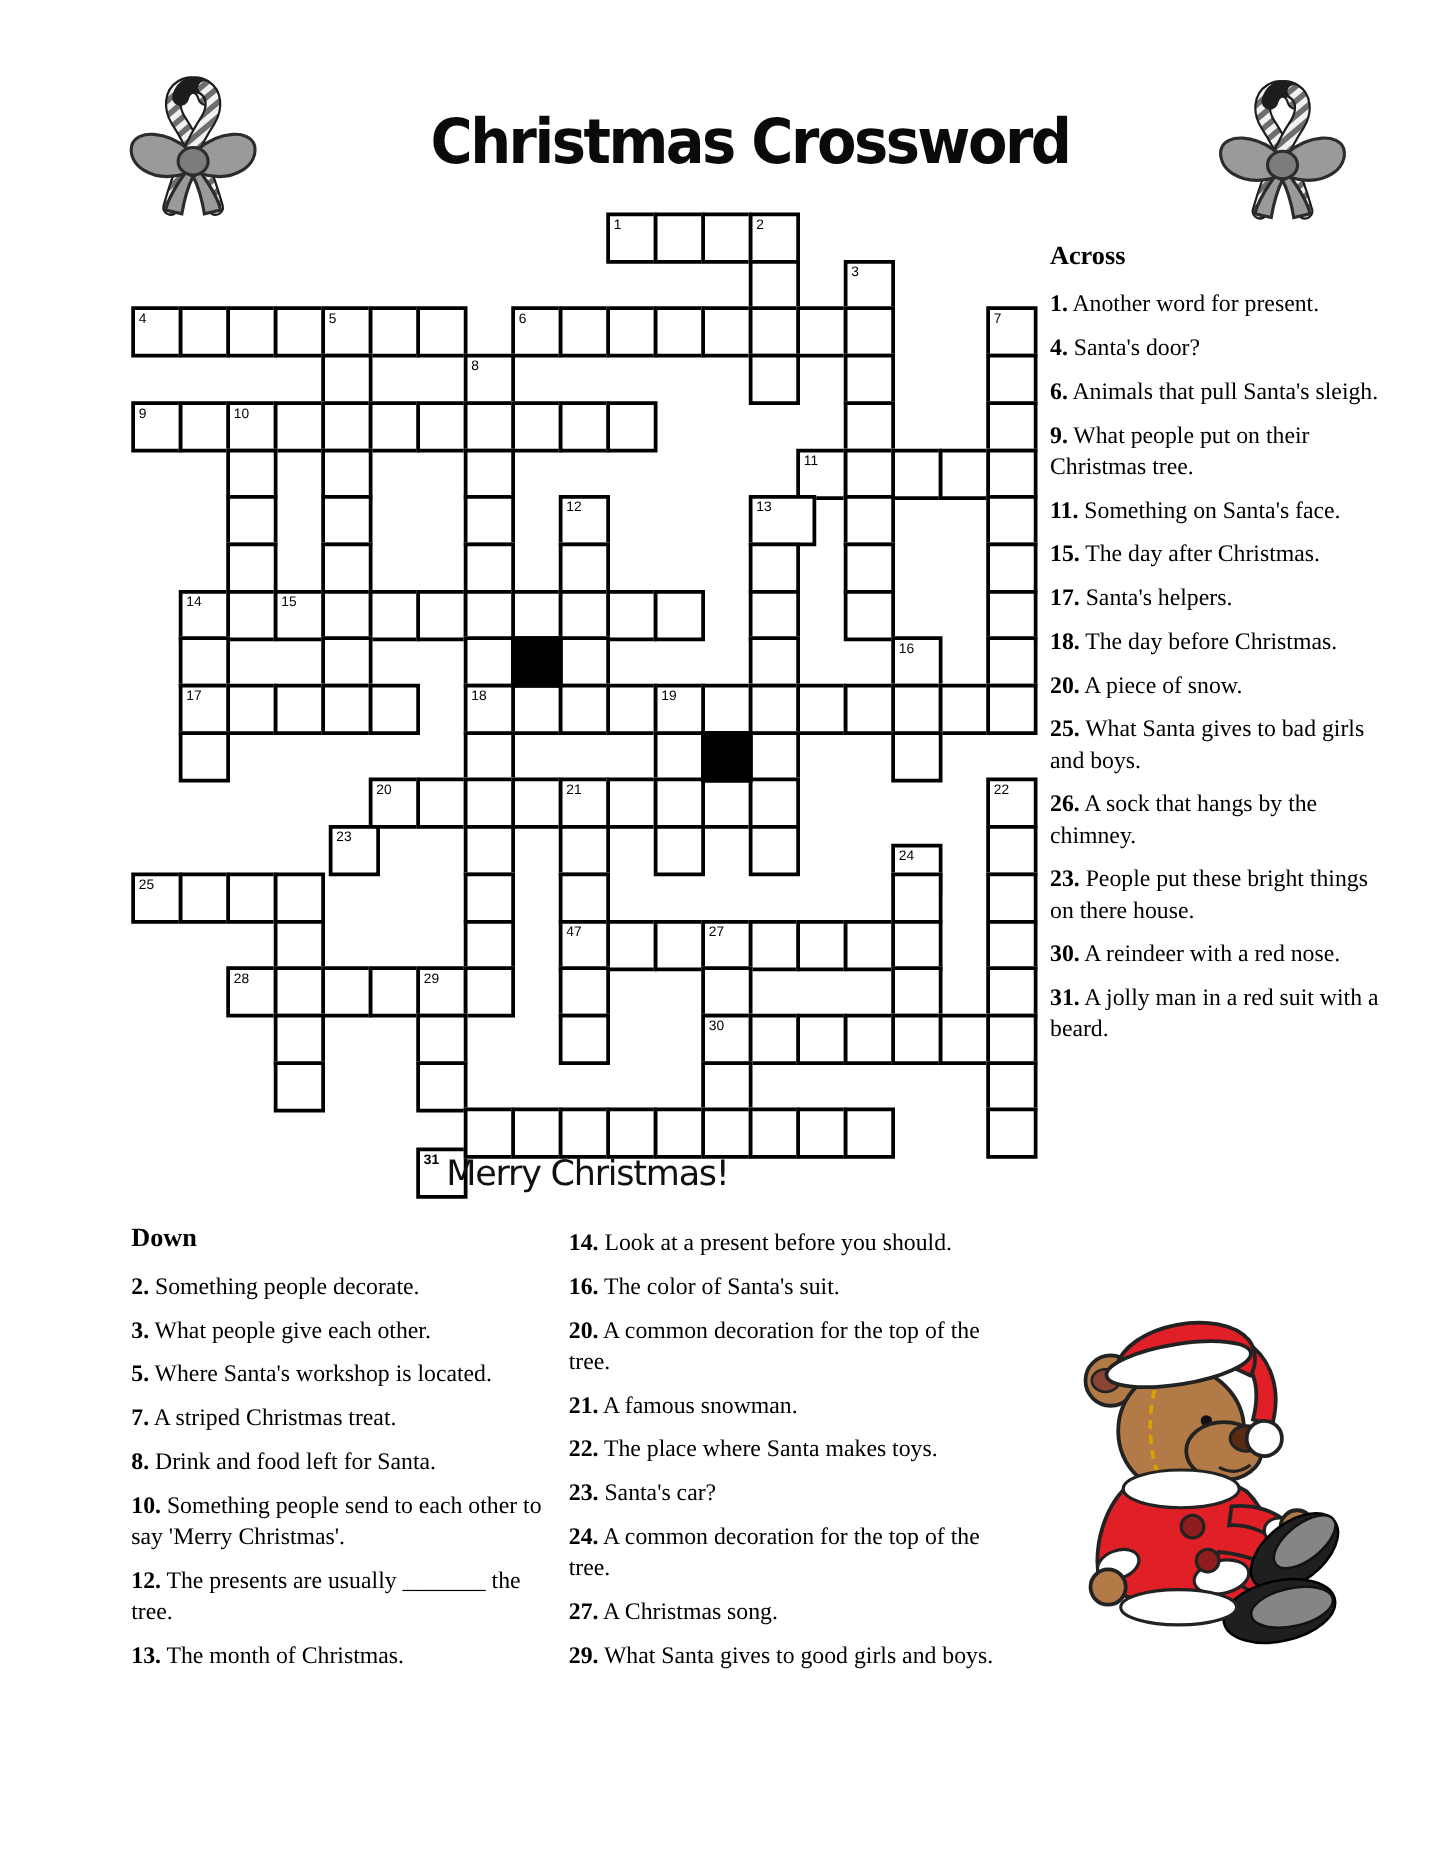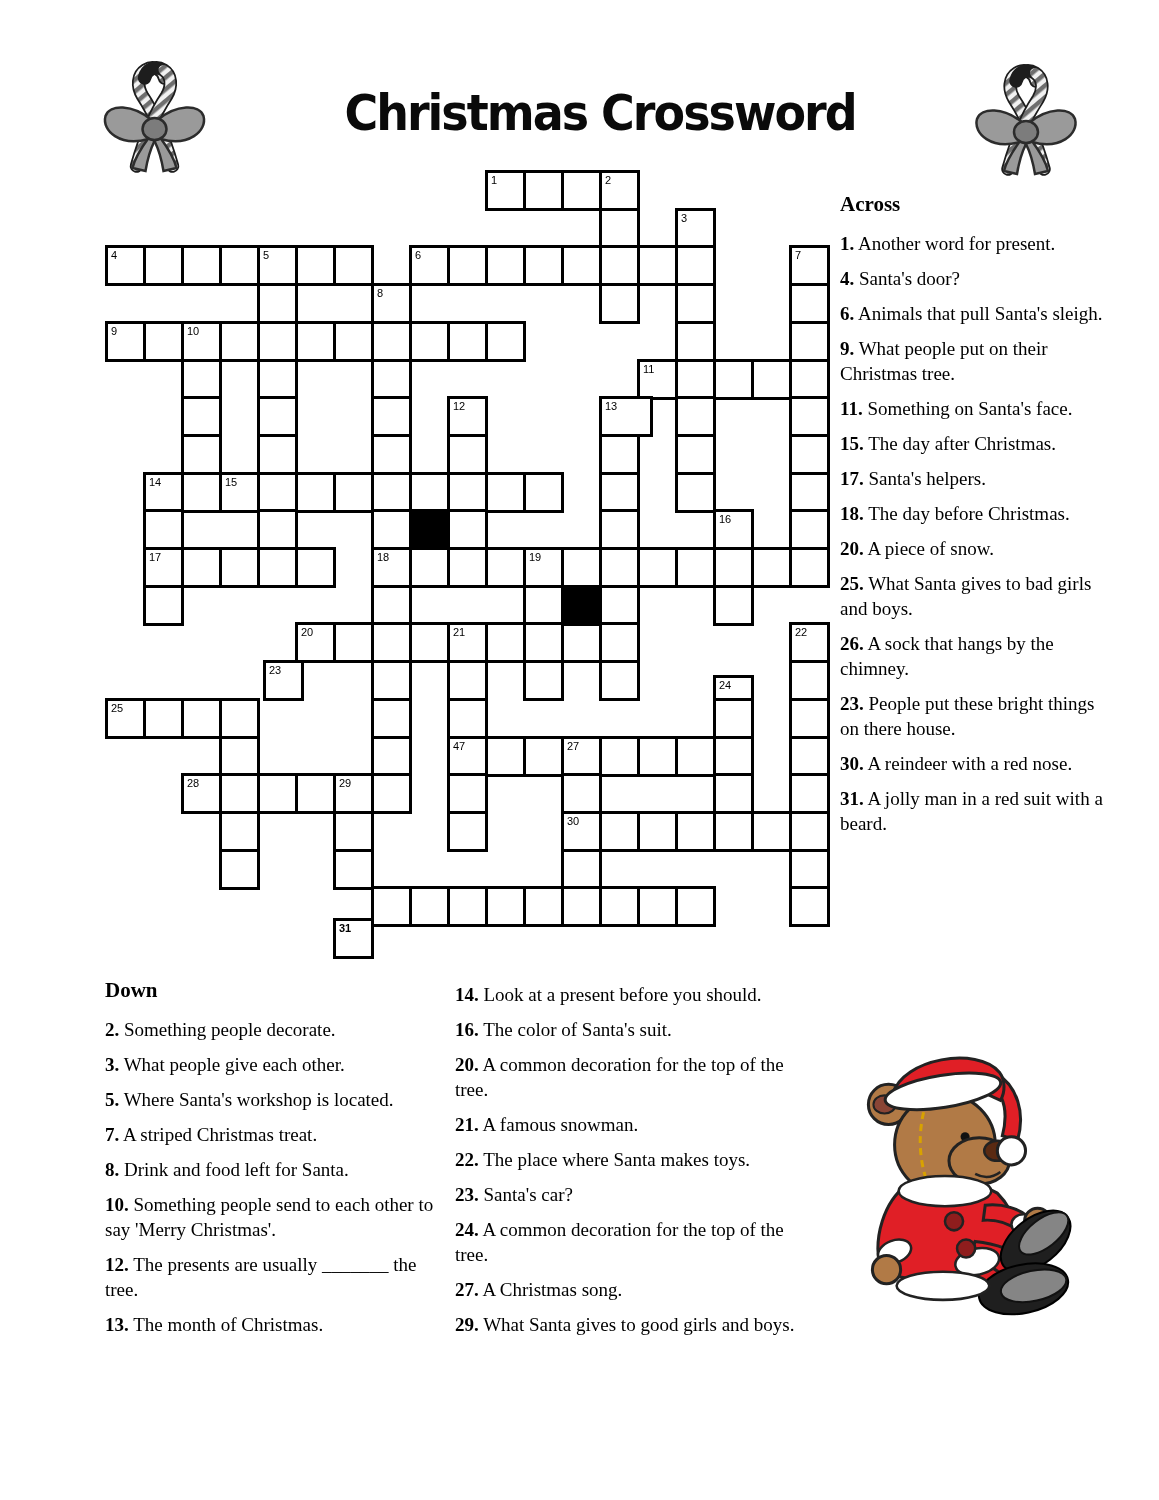--- a/index.html
+++ b/index.html
@@ -344,20 +344,21 @@
       <div class="cell" style="left: 418px; top: 716px;"></div>
       <div class="cell" style="left: 456px; top: 716px;"></div>
       <div class="cell" style="left: 494px; top: 716px;"></div>
       <div class="cell" style="left: 532px; top: 716px;"></div>
       <div class="cell" style="left: 570px; top: 716px;"></div>
       <div class="cell" style="left: 684px; top: 716px;"></div>
       <div class="cell black" style="left: 304px; top: 339px;"></div>
       <div class="cell black" style="left: 456px; top: 415px;"></div>
     </div>
 
+  <div id="merry">Merry Christmas!</div>
 
   <div id="across-col" class="cluecol">
     <div class="clue-heading">Across</div>
     <div id="across-list">
         <div class="clue"><span class="cn">1.</span> Another word for present.</div>
         <div class="clue"><span class="cn">4.</span> Santa's door?</div>
         <div class="clue"><span class="cn">6.</span> Animals that pull Santa's sleigh.</div>
         <div class="clue"><span class="cn">9.</span> What people put on their Christmas tree.</div>
         <div class="clue"><span class="cn">11.</span> Something on Santa's face.</div>
         <div class="clue"><span class="cn">15.</span> The day after Christmas.</div>

